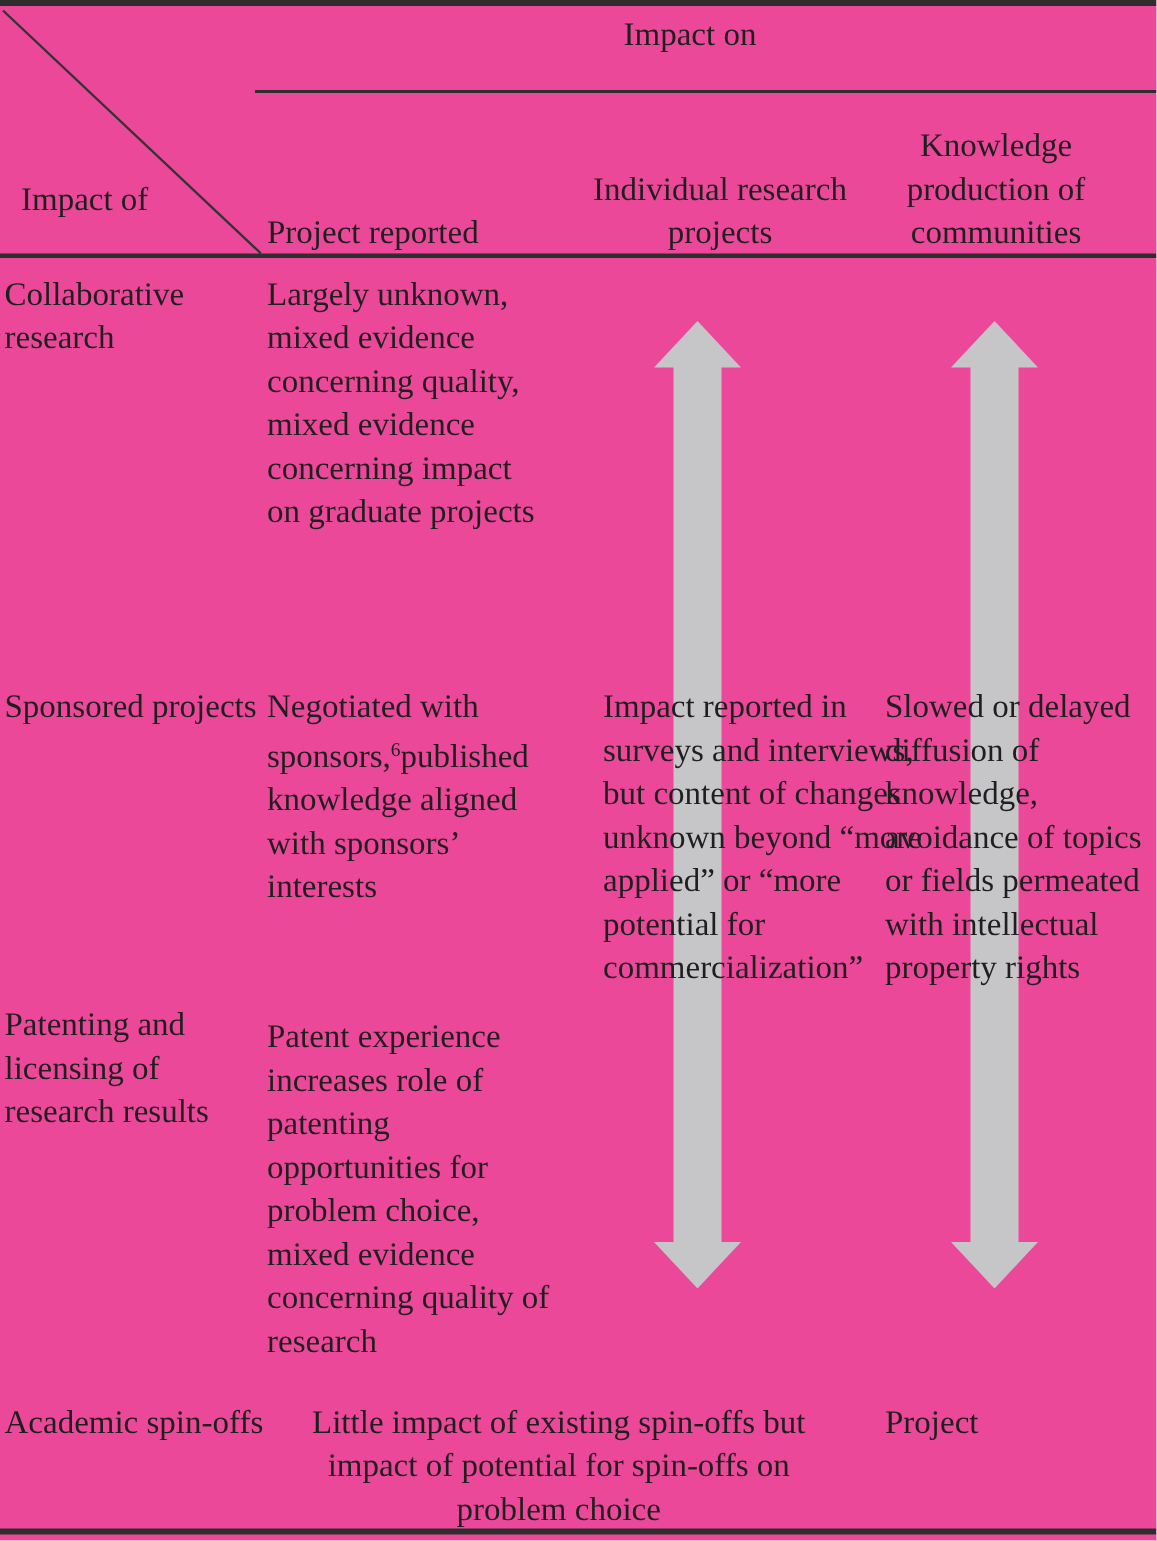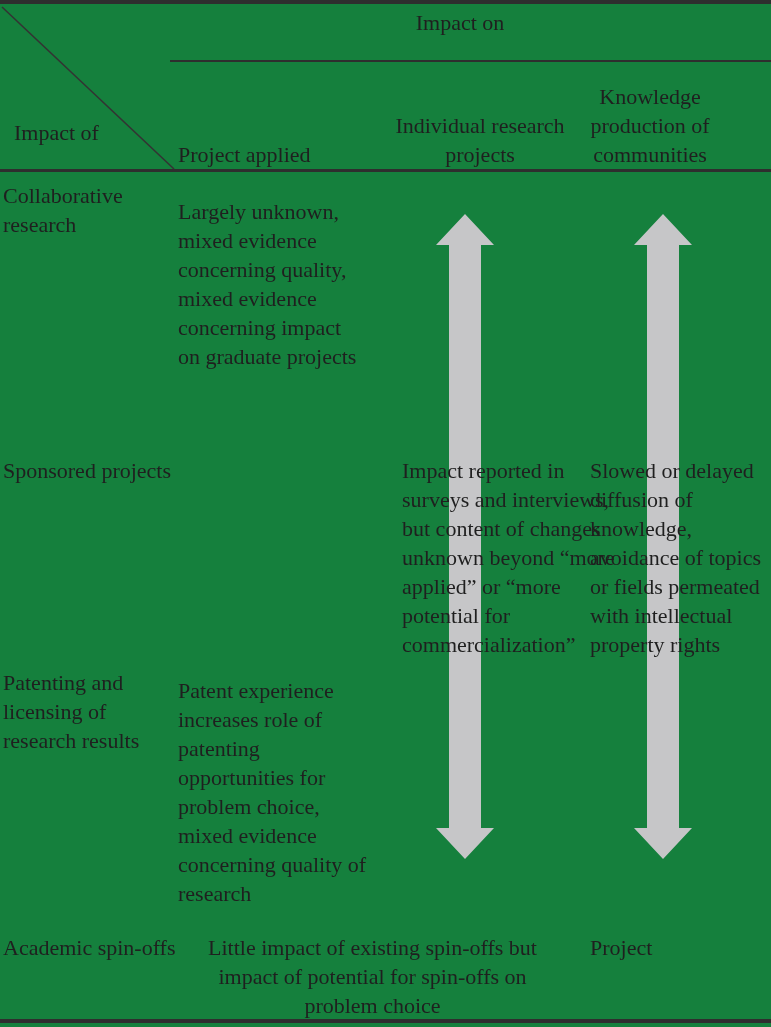--- a/index.html
+++ b/index.html
@@ -1,20 +1,20 @@
 <!DOCTYPE html>
 <html><head>
 <meta charset="utf-8">
 <style>
   html, body { margin: 0; padding: 0; background: #ffffff; }
   #page {
     position: relative;
     width: 771px;
     height: 1027px;
-    background: #15803d;
+    background: #ec4899;
     font-family: "Liberation Serif", "DejaVu Serif", serif;
     font-size: 22px;
     line-height: 29px;
     color: #1f1f1f;
     overflow: hidden;
   }
   .abs { position: absolute; }
   .pre { white-space: pre; }
   .center { text-align: center; }
   .hline { position: absolute; background: #2e2e2e; }
@@ -45,39 +45,44 @@
   <div class="arrow" style="left:634px; top:214px;">
     <svg width="58" height="645" viewBox="0 0 58 645">
       <polygon points="29,0 58,31 45,31 45,614 58,614 29,645 0,614 13,614 13,31 0,31" fill="#c6c6c8"></polygon>
     </svg>
   </div>
 
   <div class="abs txt center" style="left:149px; top:8px; width:622px;">Impact on</div>
 
   <div class="abs txt" style="left:3px; top:118px;margin-left:11px;">Impact of</div>
 
-  <div class="abs txt pre" style="left:178px; bottom:858px;">Project applied</div>
+  <div class="abs txt pre" style="left:178px; bottom:858px;">Project reported</div>
 
   <div class="abs txt pre center" style="left:375px; width:210px; bottom:858px;">Individual research
 projects</div>
 
-  <div class="abs txt pre center" style="left:560px; width:180px; bottom:858px;font-family:Liberation Serif, serif;">Knowledge
+  <div class="abs txt pre center" style="left:574px; width:180px; bottom:858px;font-family:Liberation Serif, serif;">Knowledge
 production of
 communities</div>
 
   <div class="abs txt pre" style="left:3px; top:181px;">Collaborative
 research</div>
-  <div class="abs txt pre" style="left:178px; top:181px;margin-top:16px;">Largely unknown,
+  <div class="abs txt pre" style="left:178px; top:181px;">Largely unknown,
 mixed evidence
 concerning quality,
 mixed evidence
 concerning impact
 on graduate projects</div>
 
   <div class="abs txt pre" style="left:3px; top:456px;">Sponsored projects</div>
+  <div class="abs txt" style="left:178px; top:456px; width:200px;"><span class="pre">Negotiated with
+sponsors,</span><span class="sup">6</span><span class="pre">published
+knowledge aligned
+with sponsors’
+interests</span></div>
   <div class="abs txt pre" style="left:370px; top:456px;margin-left:32px;">Impact reported in
 surveys and interviews,
 but content of changes
 unknown beyond “more
 applied” or “more
 potential for
 commercialization”</div>
   <div class="abs txt pre" style="left:590px; top:456px;">Slowed or delayed
 diffusion of
 knowledge,

